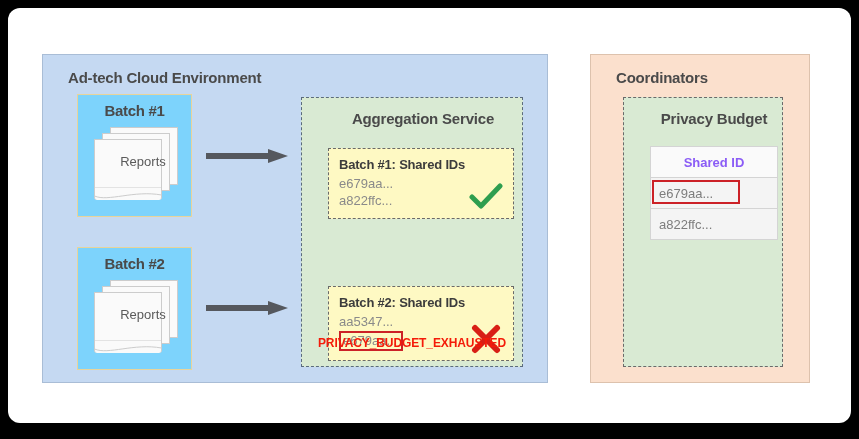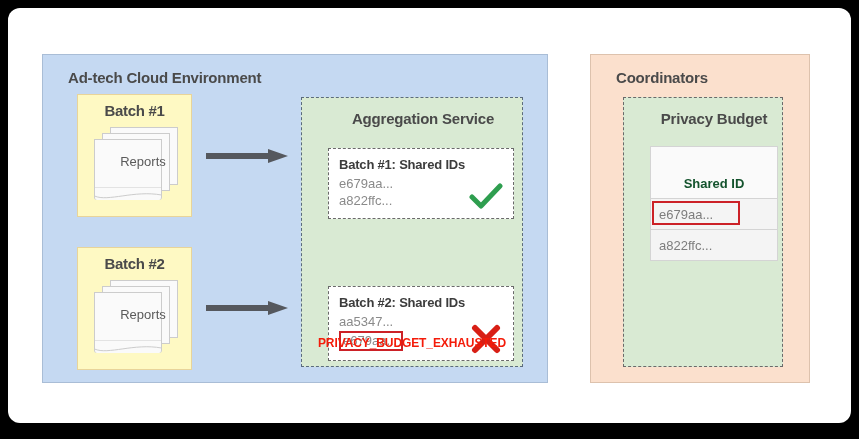--- a/index.html
+++ b/index.html
@@ -47,21 +47,21 @@
   .adtech-title {
     left: 14px;
     top: 14px;
   }
 
   
   .batch-card {
     position: absolute;
     width: 115px;
     height: 123px;
-    background: #fef9c3;
+    background: #7dd3fc;
     border: 1px solid #e8d49a;
     box-sizing: border-box;
   }
   .batch-1 { left: 34px; top: 39px; }
   .batch-2 { left: 34px; top: 192px; }
   .batch-label {
     position: absolute;
     top: 7px;
     left: 0;
     width: 100%;
@@ -138,21 +138,21 @@
     top: 12px;
     width: 100%;
     text-align: center;
     font-size: 15px;
   }
 
   .id-card {
     position: absolute;
     left: 26px;
     width: 186px;
-    background: #ffffff;
+    background: #fef9c3;
     border: 1.5px dashed #6a6a6a;
     box-sizing: border-box;
     padding: 8px 10px 9px 10px;
   }
   .id-card-1 { top: 50px; }
   .id-card-2 { top: 188px; }
   .id-card-title {
     font-size: 13px;
     font-weight: bold;
     color: #3c3c3c;
@@ -235,24 +235,23 @@
     border: 1px solid #d4d4d4;
     box-sizing: border-box;
   }
   .pb-th {
     height: 30px;
     display: flex;
     align-items: center;
     justify-content: center;
     font-size: 13px;
     font-weight: bold;
-    color: #14532d;
+    color: #8b5cf6;
     border-bottom: 1px solid #d4d4d4;
     background: #fafafa;
-    margin-top: 21px;
   }
   .pb-td {
     height: 30px;
     display: flex;
     align-items: center;
     padding-left: 8px;
     font-size: 13px;
     color: #7d7d7d;
     border-bottom: 1px solid #d4d4d4;
     background: #f4f4f4;

